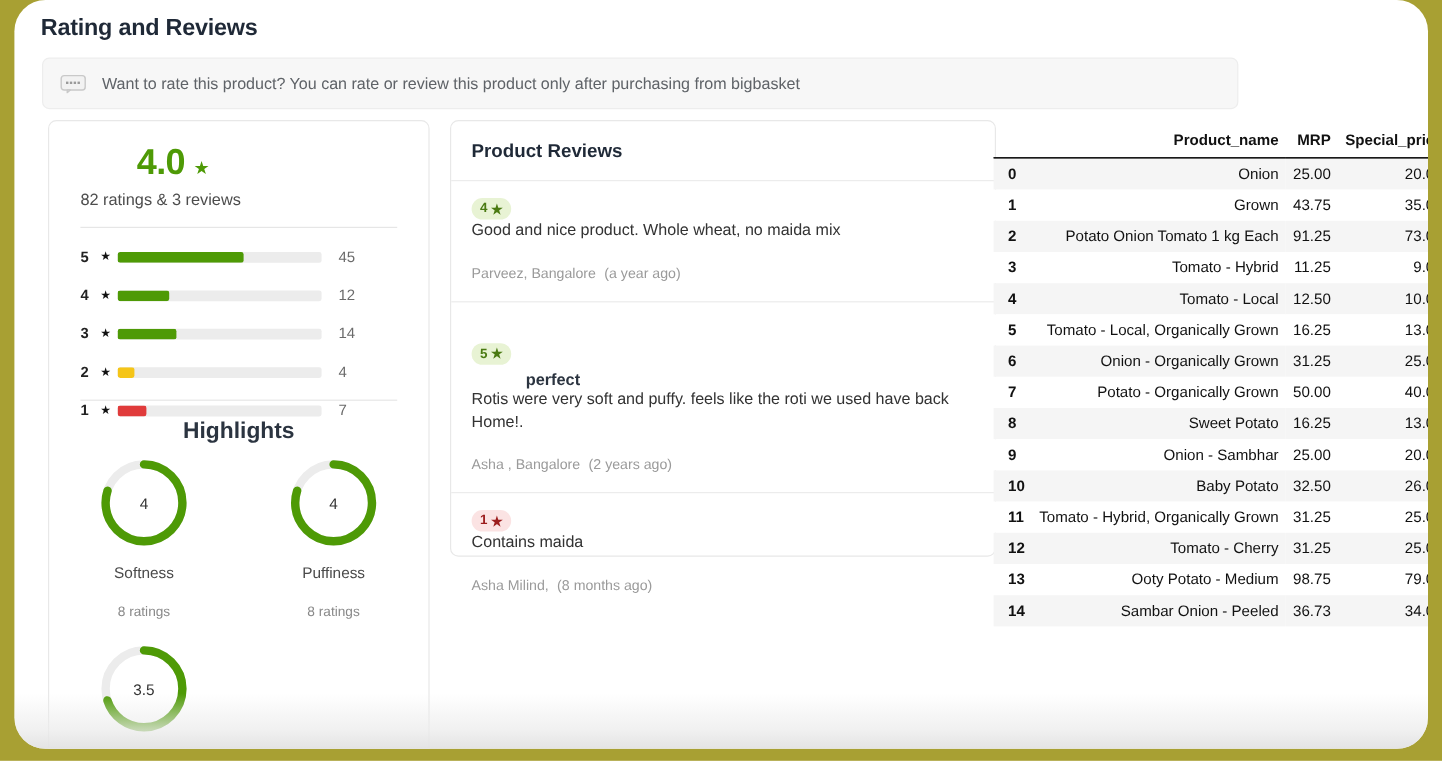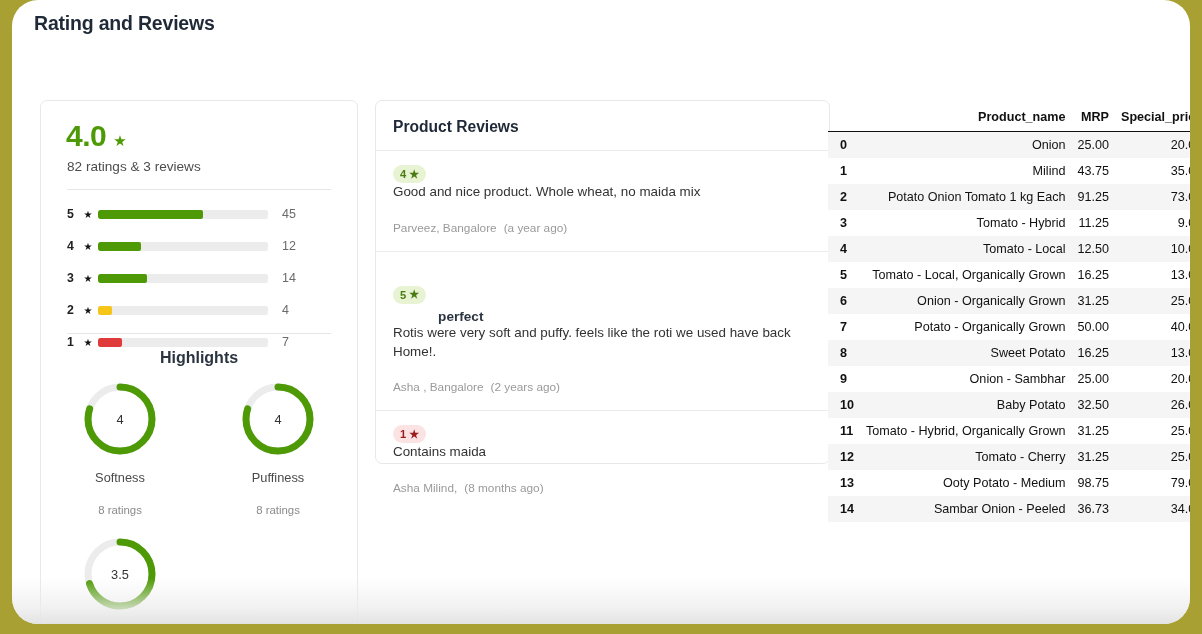--- a/index.html
+++ b/index.html
@@ -48,40 +48,40 @@
 
   
   #summary-panel {
     position: absolute; left: 28px; top: 100px;
     width: 318px; height: 524px;
     border: 1px solid #e8e8e8;
     border-radius: 7px 7px 0 0;
     background: #fff;
   }
   #rating-big-row { position: absolute; left: 25px; top: 18px; display: flex; align-items: baseline; }
-  #rating-value { font-size: 30px; font-weight: bold; color: #4e9a06; letter-spacing: -0.5px; }
+  #rating-value { font-size: 30px; font-weight: bold; color: #4e9a06; letter-spacing: -0.5px; margin-left: 48px; }
   #rating-star-big { font-size: 15px; color: #4e9a06; margin-left: 7px; }
   #rating-count { position: absolute; left: 26px; top: 58px; font-size: 13.6px; color: #4d4d4d; }
   #summary-divider { position: absolute; left: 26px; top: 88px; width: 264px; height: 1px; background: #e6e6e6; }
 
   #bars { position: absolute; left: 26px; top: 102px; width: 268px; }
   .bar-row { display: flex; align-items: center; height: 22px; margin-bottom: 10px; }
   .bar-label { font-size: 12.3px; font-weight: bold; color: #222; width: 13px; }
   .bar-star { font-size: 10px; color: #111; width: 16px; text-align: center; }
   .bar-track {
     width: 170px; height: 9px; background: #ececec; border-radius: 2px;
     position: relative; overflow: hidden; margin-left: 2px;
   }
   .bar-fill { position: absolute; left: 0; top: 0; height: 100%; border-radius: 2px; }
   .bar-count { font-size: 12.5px; color: #6b6b6b; margin-left: 14px; }
 
   #highlights-divider { position: absolute; left: 26px; top: 232px; width: 264px; height: 1px; background: #e6e6e6; }
   #highlights-title {
     position: absolute; top: 248px; left: 0; width: 100%;
-    text-align: center; font-size: 16px; font-weight: bold; color: #2b3440;
+    text-align: center; font-size: 19px; font-weight: bold; color: #2b3440;
   }
 
   #donut-grid {
     position: absolute; top: 278px; left: 0; width: 100%;
     display: flex; flex-wrap: wrap;
   }
   .donut-cell { width: 50%; display: flex; flex-direction: column; align-items: center; margin-bottom: 18px; }
   .donut { position: relative; width: 80px; height: 80px; }
   .donut svg { display: block; transform: rotate(-90deg); }
   .donut-num {
@@ -134,20 +134,35 @@
   td.col-mrp { width: 62px; }
   td.col-sp { width: 92px; padding-right: 12px; }
 </style>
 </head>
 <body>
 
 <div id="page-card">
 
   <div id="page-title">Rating and Reviews</div>
 
+  <div id="notice-bar">
+    <span id="notice-icon">
+      <svg width="22" height="16" viewBox="0 0 22 16">
+        <rect x="1" y="1" width="20" height="12" rx="2.5" fill="#f2f2f2" stroke="#c9c9c9" stroke-width="1.2"></rect>
+        <path d="M6 13 L6 15.4 L8.6 13 Z" fill="#f2f2f2" stroke="#c9c9c9" stroke-width="1.1" stroke-linejoin="round"></path>
+        <g fill="#9a9a9a">
+          <rect x="5" y="6" width="2" height="2"></rect>
+          <rect x="8.2" y="6" width="2" height="2"></rect>
+          <rect x="11.4" y="6" width="2" height="2"></rect>
+          <rect x="14.6" y="6" width="2" height="2"></rect>
+        </g>
+      </svg>
+    </span>
+    <span id="notice-text">Want to rate this product? You can rate or review this product only after purchasing from bigbasket</span>
+  </div>
 
   <div id="summary-panel">
     <div id="rating-big-row">
       <span id="rating-value">4.0</span>
       <span id="rating-star-big">★</span>
     </div>
     <div id="rating-count">82 ratings &amp; 3 reviews</div>
     <div id="summary-divider"></div>
 
     <div id="bars">
@@ -279,21 +294,21 @@
       </thead>
       <tbody id="table-body">
           <tr>
             <td class="idx">0</td>
             <td>Onion</td>
             <td class="col-mrp">25.00</td>
             <td class="col-sp">20.00</td>
           </tr>
           <tr>
             <td class="idx">1</td>
-            <td>Milind</td>
+            <td>Grown</td>
             <td class="col-mrp">43.75</td>
             <td class="col-sp">35.00</td>
           </tr>
           <tr>
             <td class="idx">2</td>
             <td>Potato Onion Tomato 1 kg Each</td>
             <td class="col-mrp">91.25</td>
             <td class="col-sp">73.00</td>
           </tr>
           <tr>

